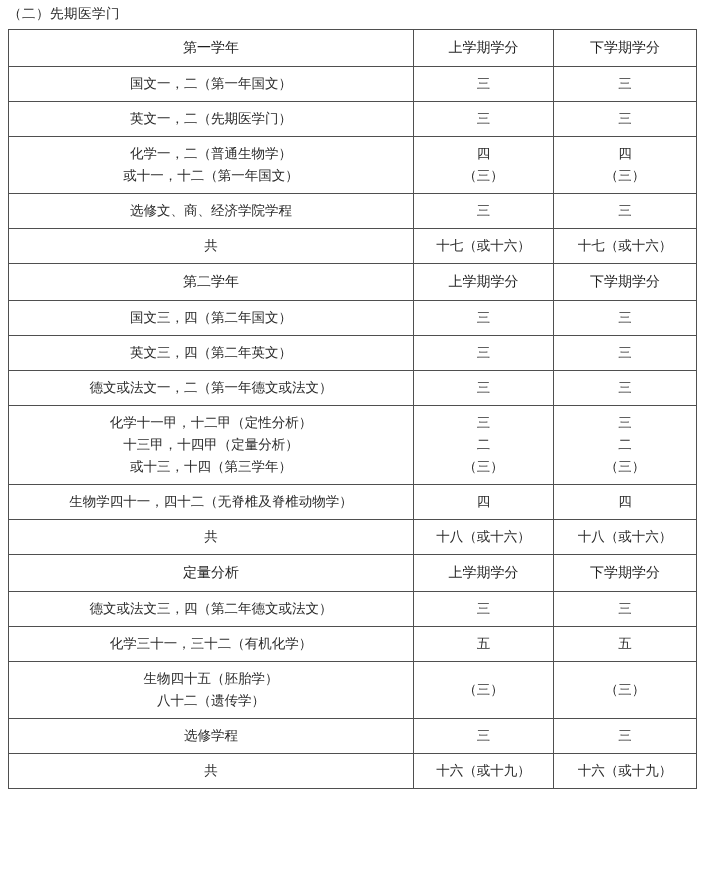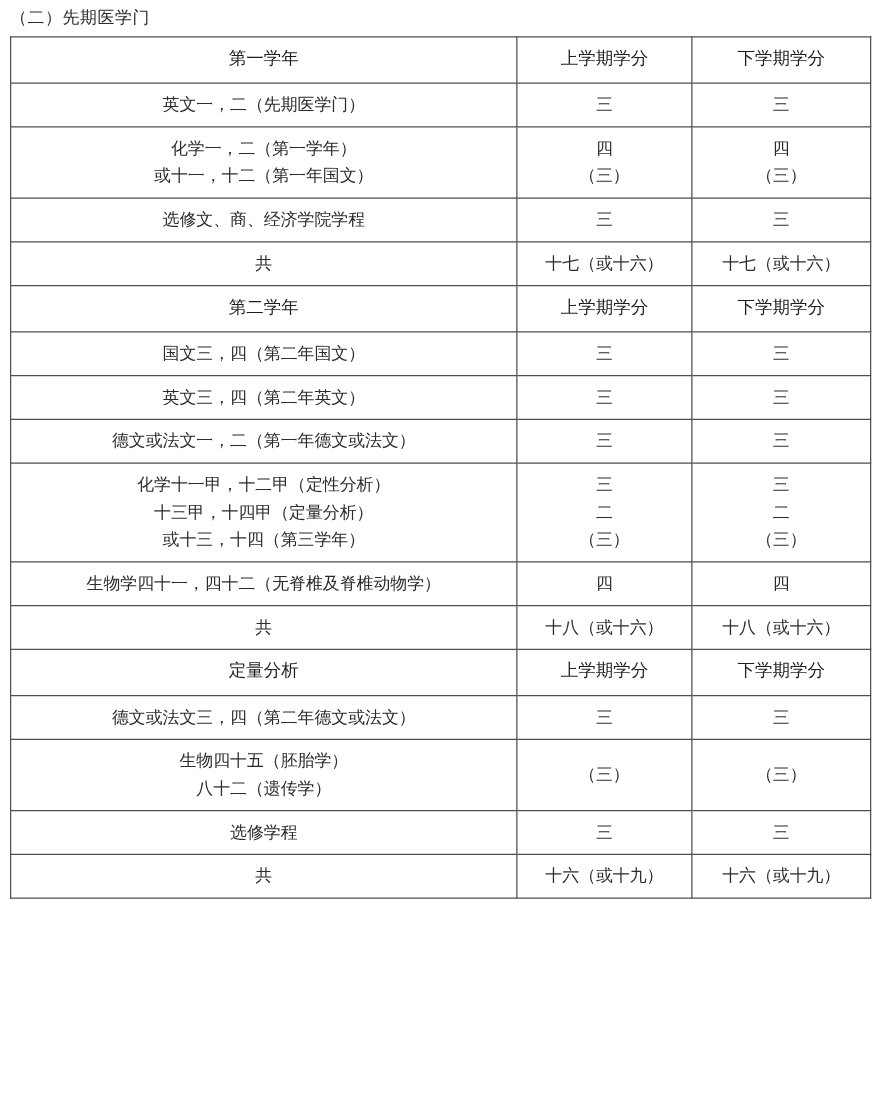--- a/index.html
+++ b/index.html
@@ -65,32 +65,43 @@
       <col class="sem-col-2">
     </colgroup>
     <tbody id="table-body">
         <tr class="header-row">
           <td>第一学年</td>
           <td>上学期学分</td>
           <td>下学期学分</td>
         </tr>
         <tr>
           <td>
+            <div class="line">国文一，二（第一年国文）</div>
+          </td>
+          <td>
+            <div class="line">三</div>
+          </td>
+          <td>
+            <div class="line">三</div>
+          </td>
+        </tr>
+        <tr>
+          <td>
             <div class="line">英文一，二（先期医学门）</div>
           </td>
           <td>
             <div class="line">三</div>
           </td>
           <td>
             <div class="line">三</div>
           </td>
         </tr>
         <tr>
           <td>
-            <div class="line">化学一，二（第一学年）</div>
+            <div class="line">化学一，二（普通生物学）</div>
             <div class="line">或十一，十二（第一年国文）</div>
           </td>
           <td>
             <div class="line">四</div>
             <div class="line">（三）</div>
           </td>
           <td>
             <div class="line">四</div>
             <div class="line">（三）</div>
           </td>
@@ -201,20 +212,31 @@
         </tr>
         <tr>
           <td>
             <div class="line">德文或法文三，四（第二年德文或法文）</div>
           </td>
           <td>
             <div class="line">三</div>
           </td>
           <td>
             <div class="line">三</div>
+          </td>
+        </tr>
+        <tr>
+          <td>
+            <div class="line">化学三十一，三十二（有机化学）</div>
+          </td>
+          <td>
+            <div class="line">五</div>
+          </td>
+          <td>
+            <div class="line">五</div>
           </td>
         </tr>
         <tr>
           <td>
             <div class="line">生物四十五（胚胎学）</div>
             <div class="line">八十二（遗传学）</div>
           </td>
           <td>
             <div class="line">（三）</div>
           </td>

